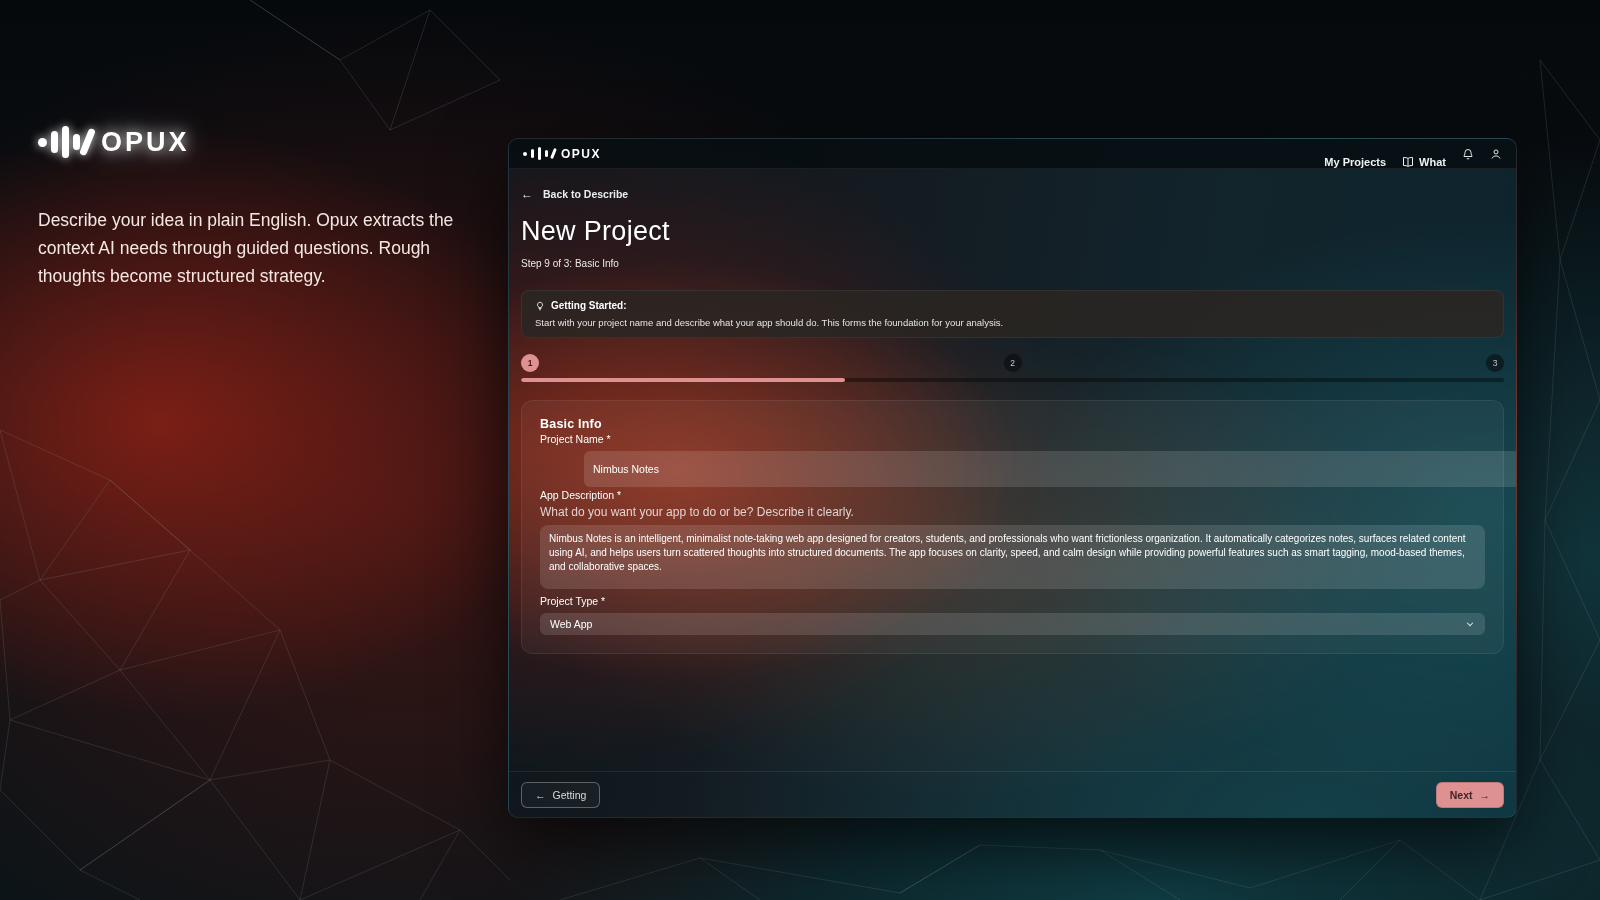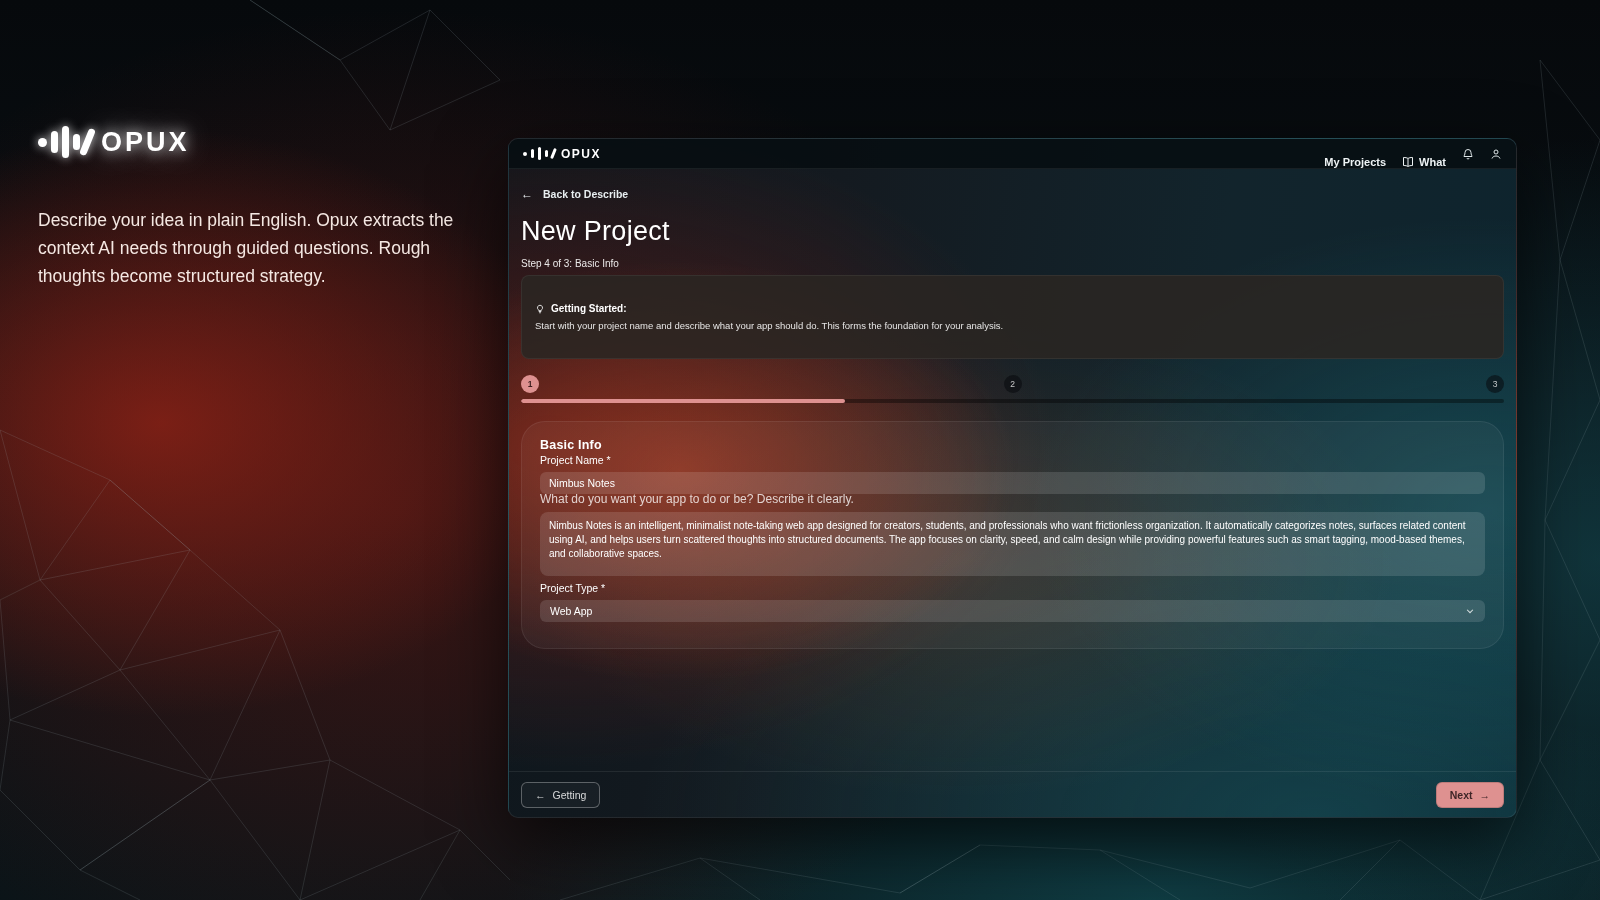--- a/index.html
+++ b/index.html
@@ -65,45 +65,45 @@
   .nav-link { display:flex; align-items:center; gap:5px; font-size:11px; font-weight:600; color:#eef3f4; cursor:pointer;margin-top:16px; }
   .icon-btn { display:flex; align-items:center; color:#dfe7e9; cursor:pointer; background:none; border:none; }
 
   .app-body { padding:0 12px; }
   .back-link { margin-top:18px; display:inline-flex; align-items:center; gap:10px;
     font-size:10.5px; font-weight:600; color:#e8eef0; cursor:pointer; }
   .back-link .arr { font-size:12px; }
   .page-title { margin-top:14px; font-size:27px; font-weight:500; letter-spacing:0.3px; }
   .step-label { margin-top:11px; font-size:10px; color:rgba(255,255,255,0.9); }
 
-  .tip-box { margin-top:6px; background:rgba(42,38,34,0.88);
-    border:1px solid rgba(255,255,255,0.06); border-radius:8px; padding:27px 13px; }
+  .tip-box { margin-top:21px; background:rgba(42,38,34,0.88);
+    border:1px solid rgba(255,255,255,0.06); border-radius:8px; padding:9px 13px; }
   .tip-title { display:flex; align-items:center; gap:6px; font-size:10px; font-weight:700; }
   .tip-body { margin-top:6px; font-size:9.5px; color:rgba(255,255,255,0.88); }
 
   .stepper { margin-top:16px; }
   .step-circles { position:relative; height:18px; }
   .step-dot { position:absolute; top:0; width:18px; height:18px; border-radius:50%;
     display:flex; align-items:center; justify-content:center; font-size:8.5px; cursor:pointer;
     background:rgba(8,10,12,0.55); color:rgba(255,255,255,0.75); }
   .step-dot.active { background:var(--accent,#de9190); color:#3c1f1f; font-weight:700; }
   .step-dot.s1 { left:0; }
   .step-dot.s2 { left:50%; transform:translateX(-50%); }
   .step-dot.s3 { right:0; }
   .track { margin-top:6px; height:4px; border-radius:2px; background:rgba(0,0,0,0.38); overflow:hidden; }
   .fill { height:100%; border-radius:2px; background:var(--accent,#de9190); }
 
-  .card { margin-top:18px; border-radius:24px; border:1px solid rgba(255,255,255,0.07);
-    background:rgba(255,255,255,0.045); padding:16px 18px 26px; }
+  .card { margin-top:18px; border-radius:12px; border:1px solid rgba(255,255,255,0.07);
+    background:rgba(255,255,255,0.045); padding:16px 18px 18px; }
   .card h3 { font-size:12.5px; font-weight:700; letter-spacing:0.2px; }
   .f-label { display:block; margin-top:2px; margin-bottom:6px; font-size:10.5px; font-weight:500; }
   .helper { margin-top:-2px; margin-bottom:6px; font-size:12px; color:rgba(255,255,255,0.78); }
-  .t-input { width:100%; height:22px; border:none; border-radius:6px;
+  .t-input { width:100%; height:36px; border:none; border-radius:6px;
     background:rgba(255,255,255,0.13); color:#fff; font-size:10.5px; padding:0 9px;
-    font-family:inherit; outline:none; }
+    font-family:inherit; outline:none;margin-left:44px; }
   .t-area { width:100%; height:64px; border:none; border-radius:8px; resize:none;
     background:rgba(255,255,255,0.13); color:#fff; font-size:10px; line-height:14px;
     padding:7px 9px; font-family:inherit; outline:none; }
   .sel { display:flex; align-items:center; justify-content:space-between;
     height:22px; border-radius:6px; background:rgba(255,255,255,0.13);
     font-size:10.5px; padding:0 10px; cursor:pointer; }
   .sel svg { opacity:0.8; }
 
   .app-footer { position:absolute; left:0; right:0; bottom:0; height:46px;
     border-top:1px solid rgba(255,255,255,0.08);
@@ -175,21 +175,21 @@
     </nav>
   </header>
 
   <div class="app-body">
     <span class="back-link">
       <span class="arr">←</span>
       <span>Back to Describe</span>
     </span>
 
     <h2 class="page-title">New Project</h2>
-    <div class="step-label">Step 4 of 3: Basic Info</div>
+    <div class="step-label">Step 9 of 3: Basic Info</div>
 
     <div class="tip-box">
       <div class="tip-title">
         <svg width="10" height="10" viewBox="0 0 24 24" stroke="#fff" stroke-width="2" fill="none">
             <path d="M9 18h6M10 21h4M12 3a6 6 0 00-4 10.5c.8.8 1 1.7 1 2.5h6c0-.8.2-1.7 1-2.5A6 6 0 0012 3z"></path>
           </svg>
         <span>Getting Started:</span>
       </div>
       <div class="tip-body">Start with your project name and describe what your app should do. This forms the foundation for your analysis.</div>
     </div>
@@ -204,20 +204,21 @@
         <div class="fill" style="width: 33%;"></div>
       </div>
     </div>
 
     <div class="card">
       <h3>Basic Info</h3>
 
       <label class="f-label">Project Name *</label>
       <input class="t-input" type="text" value="Nimbus Notes" style="">
 
+      <label class="f-label">App Description *</label>
       <div class="helper">What do you want your app to do or be? Describe it clearly.</div>
       <textarea class="t-area" style="">Nimbus Notes is an intelligent, minimalist note-taking web app designed for creators, students, and professionals who want frictionless organization. It automatically categorizes notes, surfaces related content using AI, and helps users turn scattered thoughts into structured documents. The app focuses on clarity, speed, and calm design while providing powerful features such as smart tagging, mood-based themes, and collaborative spaces.</textarea>
 
       <label class="f-label">Project Type *</label>
       <div class="sel">
         <span>Web App</span>
         <svg width="10" height="10" viewBox="0 0 24 24" stroke="#fff" stroke-width="2.5" fill="none">
             <path d="M5 9l7 7 7-7"></path>
           </svg>
       </div>

